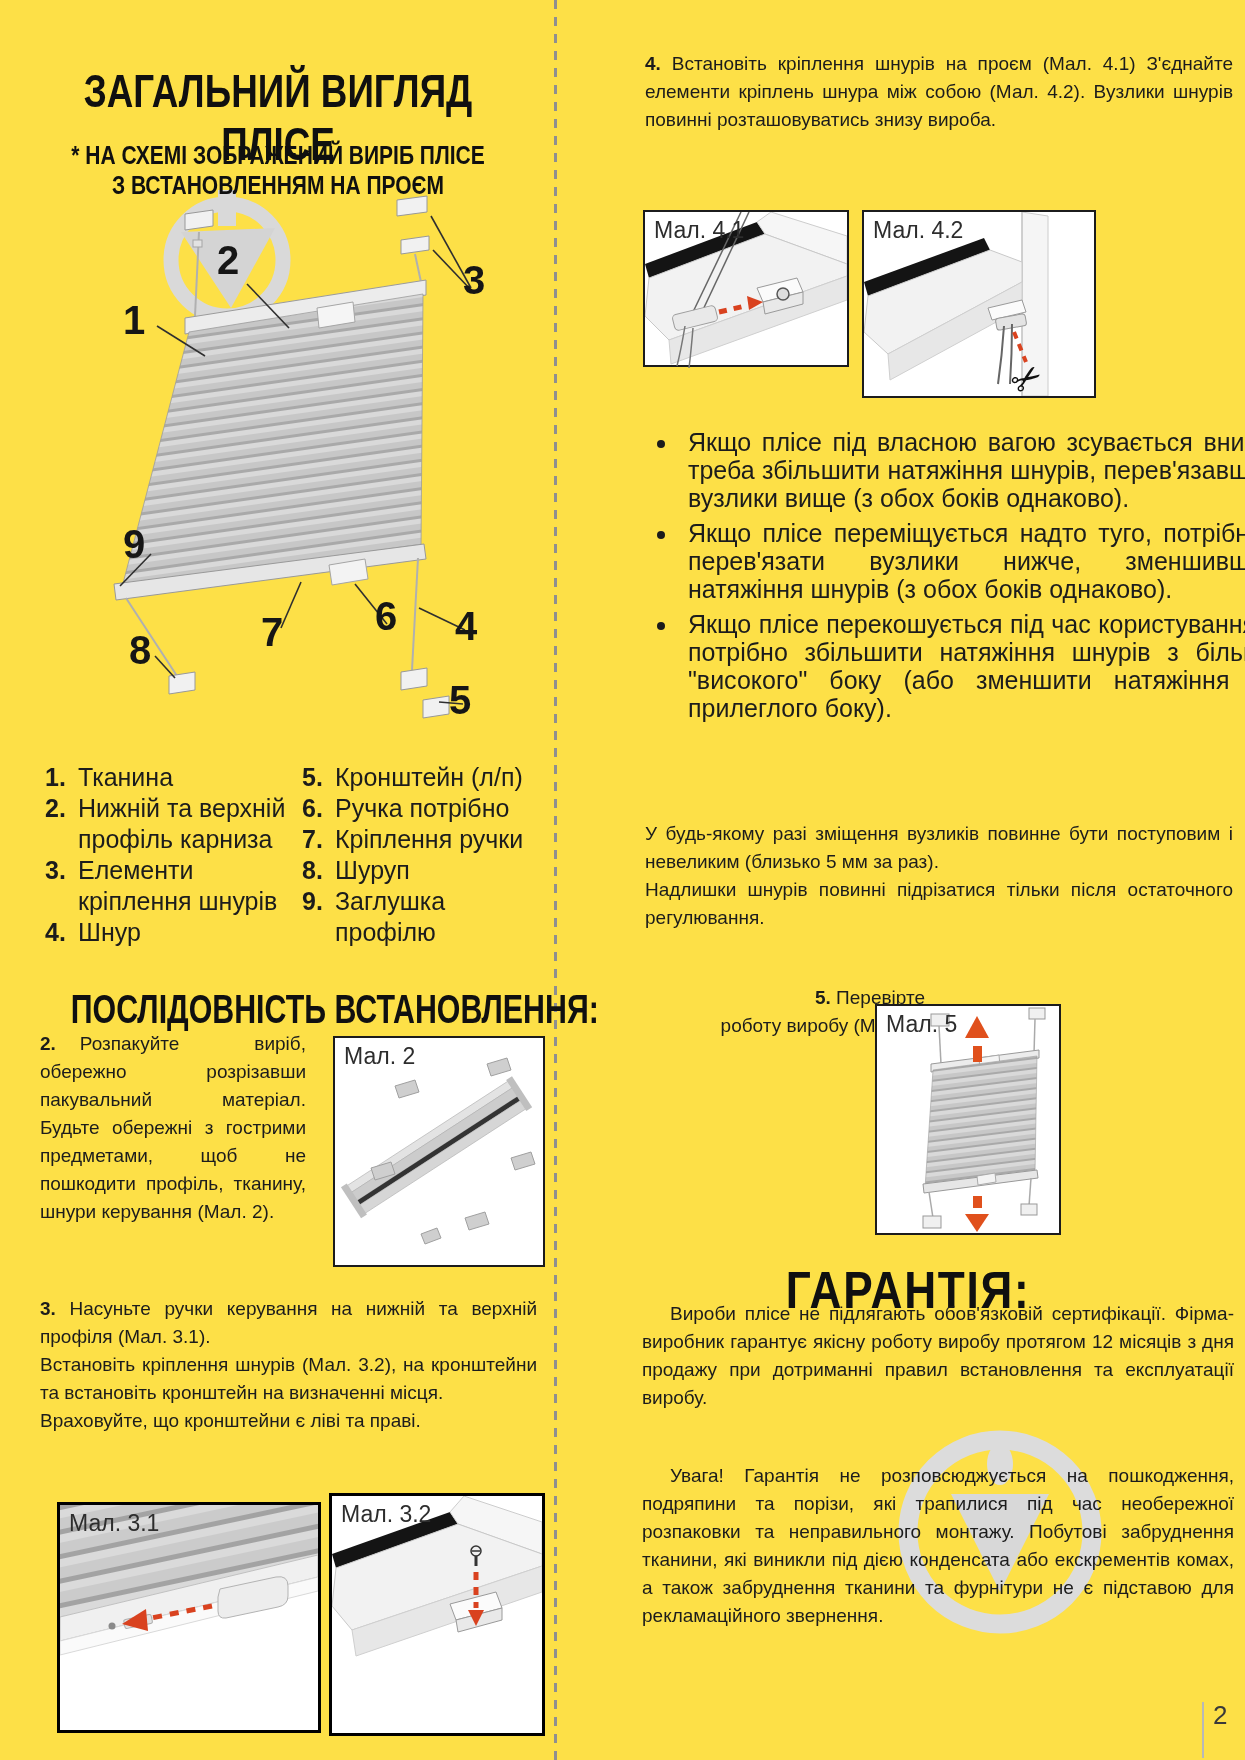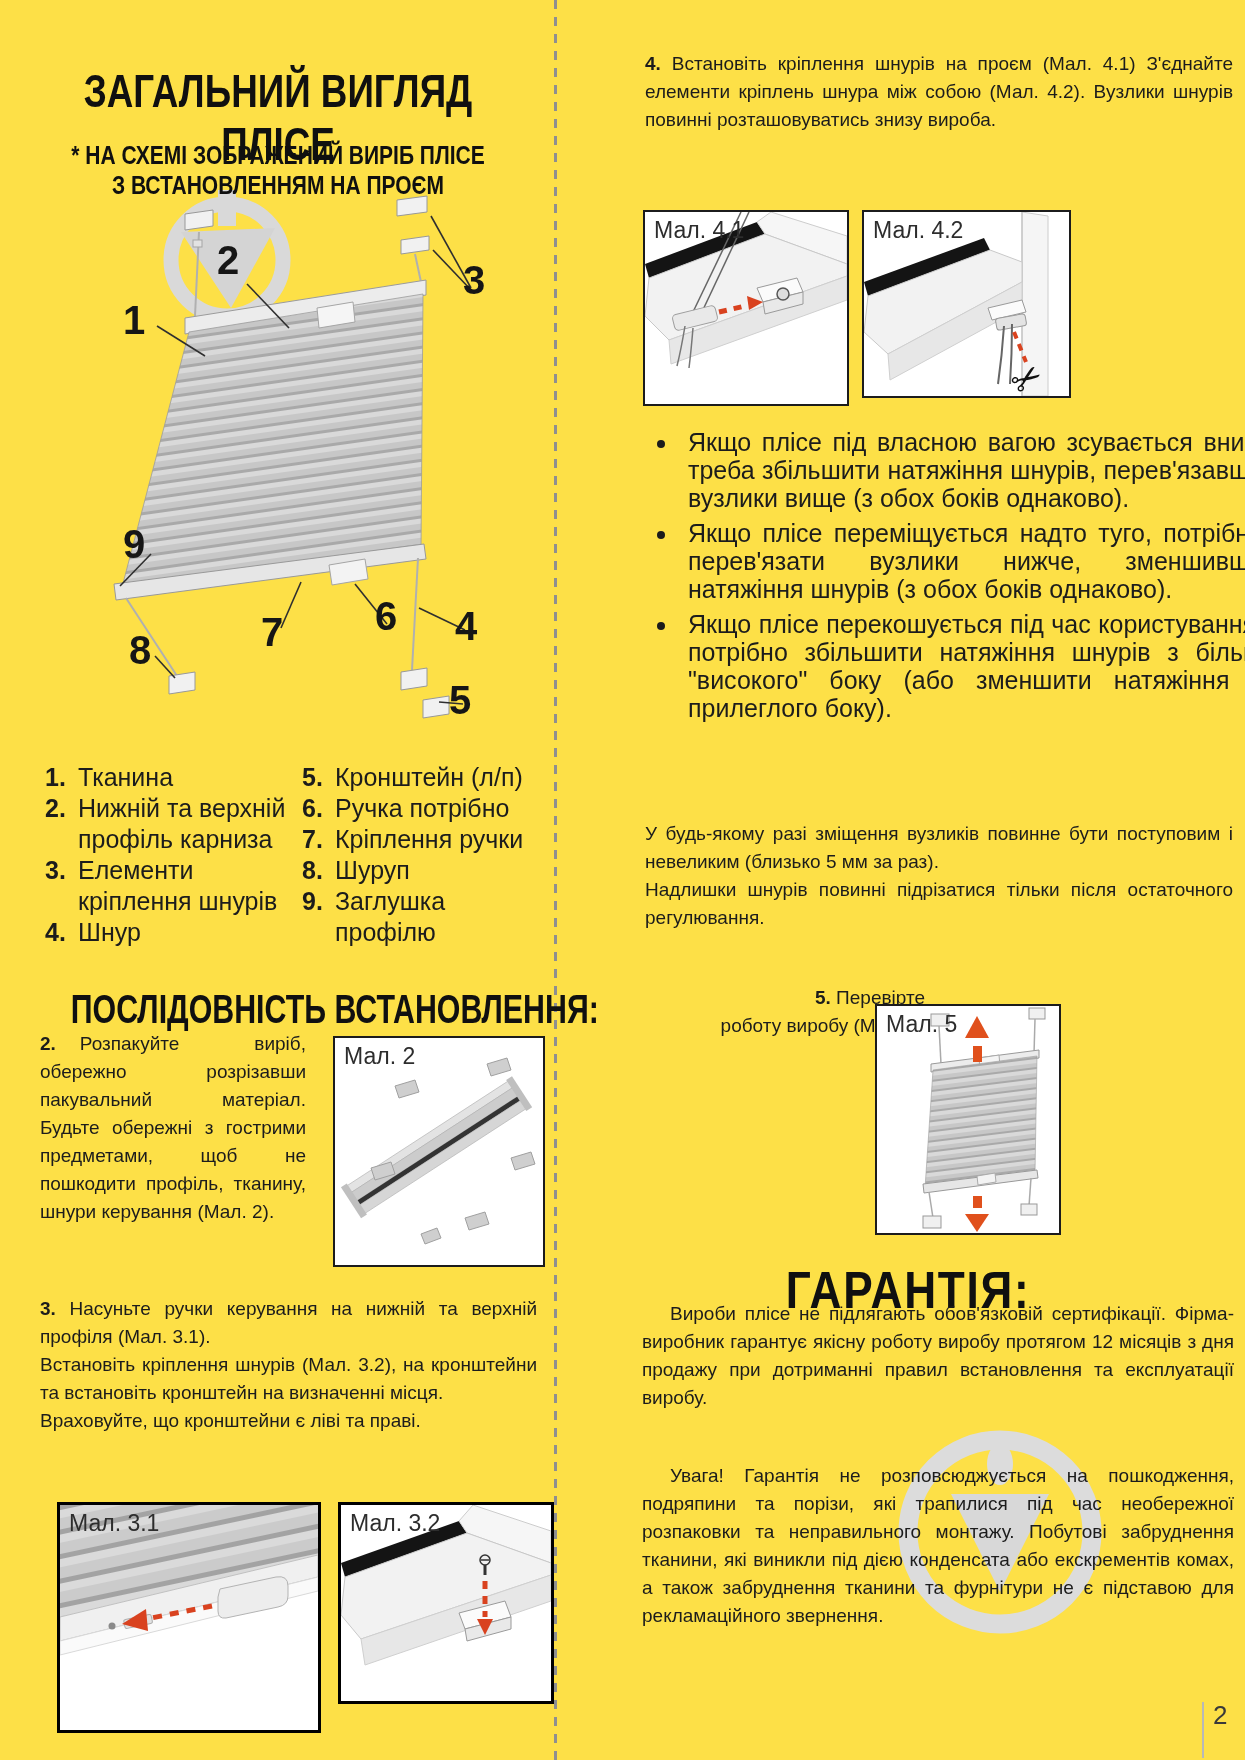--- a/index.html
+++ b/index.html
@@ -219,62 +219,62 @@
       <polygon points="0,112 258,50 258,72 0,136" fill="#f0f0f0" stroke="#c0c0c0"></polygon>
       <polygon points="0,136 258,72 258,86 0,150" fill="#fafafa" stroke="#d9d9d9"></polygon>
       <path d="M160,84 l56,-12 q12,-2 12,9 l0,10 q0,9 -10,11 l-52,11 q-8,1 -8,-7 l0,-14 z" fill="#ededed" stroke="#b3b3b3"></path>
       <rect x="64" y="112" width="28" height="9" rx="2" transform="rotate(-12 78 116)" fill="#e2e2e2" stroke="#adadad"></rect>
       <circle cx="52" cy="121" r="3.5" fill="#8a8a8a"></circle>
       <line x1="152" y1="101" x2="86" y2="114" stroke="#d9421f" stroke-width="5" stroke-dasharray="9 8"></line>
       <polygon points="86,104 62,119 88,126" fill="#d9421f"></polygon>
     </svg>
   </figure>
 
-  <figure class="figbox thick" style="left:322px;top:1486px;width:216px;height:202px;margin:16px">
+  <figure class="figbox thick" style="left:322px;top:1486px;width:216px;height:243px;margin:7px">
     <span class="figlabel">Мал. 3.2</span>
     <svg width="210" height="196" viewBox="0 0 210 196">
       <polygon points="0,58 118,16 126,28 4,72" fill="#141414"></polygon>
       <polygon points="132,0 210,26 210,58 126,28 118,16 132,0" fill="#f6f6f6" stroke="#cccccc"></polygon>
       <polygon points="4,72 126,28 210,58 210,70 20,134 0,110" fill="#f2f2f2" stroke="#c8c8c8"></polygon>
       <polygon points="20,134 210,70 210,96 24,160" fill="#e7e7e7" stroke="#cfcfcf"></polygon>
       <polygon points="118,108 164,96 170,112 124,124" fill="#fbfbfb" stroke="#9a9a9a"></polygon>
       <polygon points="124,124 170,112 170,124 126,136" fill="#e9e9e9" stroke="#9a9a9a"></polygon>
       <circle cx="144" cy="55" r="5" fill="#f0f0f0" stroke="#333" stroke-width="1.5"></circle>
       <line x1="140" y1="55" x2="148" y2="55" stroke="#333" stroke-width="1.5"></line>
       <line x1="144" y1="60" x2="144" y2="70" stroke="#333" stroke-width="3"></line>
       <line x1="144" y1="76" x2="144" y2="112" stroke="#d9421f" stroke-width="5" stroke-dasharray="8 7"></line>
       <polygon points="136,114 152,114 144,130" fill="#d9421f"></polygon>
     </svg>
   </figure>
 
   <div class="para" style="left:645px;top:50px;width:588px">
     <span class="num">4.</span> <span>Встановіть кріплення шнурів на проєм (Мал. 4.1) З'єднайте елементи кріплень шнура між собою (Мал. 4.2). Вузлики шнурів повинні розташовуватись знизу вироба.</span>
   </div>
 
-  <figure class="figbox" style="left:643px;top:210px;width:206px;height:196px;margin:0">
+  <figure class="figbox" style="left:643px;top:210px;width:206px;height:157px;margin:0">
     <span class="figlabel">Мал. 4.1</span>
     <svg width="202" height="184" viewBox="0 0 202 184">
       <polygon points="0,52 112,10 120,22 4,66" fill="#141414"></polygon>
       <polygon points="126,0 202,24 202,52 120,22 112,10 126,0" fill="#f6f6f6" stroke="#cccccc"></polygon>
       <polygon points="4,66 120,22 202,52 202,64 24,128 0,104" fill="#f2f2f2" stroke="#c8c8c8"></polygon>
       <polygon points="24,128 202,64 202,88 26,152" fill="#e7e7e7" stroke="#cfcfcf"></polygon>
       <line x1="96" y1="0" x2="48" y2="100" stroke="#666" stroke-width="1.5"></line>
       <line x1="104" y1="0" x2="56" y2="102" stroke="#666" stroke-width="1.5"></line>
       <rect x="28" y="98" width="44" height="16" rx="4" transform="rotate(-14 50 106)" fill="#e9e9e9" stroke="#9e9e9e"></rect>
       <path d="M40,114 q-4,24 -8,40" stroke="#777" fill="none" stroke-width="1.5"></path>
       <path d="M48,116 q-2,24 -4,40" stroke="#777" fill="none" stroke-width="1.5"></path>
       <polygon points="112,76 152,66 158,80 118,90" fill="#fbfbfb" stroke="#9a9a9a"></polygon>
       <polygon points="118,90 158,80 158,92 120,102" fill="#e9e9e9" stroke="#9a9a9a"></polygon>
       <circle cx="138" cy="82" r="6" fill="#dddddd" stroke="#555" stroke-width="1.5"></circle>
       <line x1="74" y1="100" x2="100" y2="94" stroke="#d9421f" stroke-width="5" stroke-dasharray="8 7"></line>
       <polygon points="102,84 118,90 104,98" fill="#d9421f"></polygon>
     </svg>
   </figure>
 
-  <figure class="figbox" style="left:862px;top:210px;width:209px;height:188px;margin:0">
+  <figure class="figbox" style="left:862px;top:210px;width:234px;height:188px;margin:0">
     <span class="figlabel">Мал. 4.2</span>
     <svg width="205" height="184" viewBox="0 0 205 184">
       <polygon points="0,70 120,26 126,38 4,84" fill="#141414"></polygon>
       <polygon points="158,0 184,4 184,184 158,184" fill="#f5f5f5" stroke="#cccccc"></polygon>
       <line x1="158" y1="0" x2="158" y2="184" stroke="#bbbbbb"></line>
       <polygon points="4,84 126,38 158,50 158,70 24,142 0,120" fill="#f2f2f2" stroke="#c8c8c8"></polygon>
       <polygon points="24,142 158,70 158,96 26,168" fill="#e7e7e7" stroke="#cfcfcf"></polygon>
       <polygon points="124,96 158,88 162,100 128,108" fill="#fbfbfb" stroke="#9a9a9a"></polygon>
       <rect x="132" y="104" width="30" height="12" rx="3" transform="rotate(-10 147 110)" fill="#e3e3e3" stroke="#999999"></rect>
       <path d="M140,114 q-2,30 -6,58" stroke="#666" fill="none" stroke-width="2"></path>

